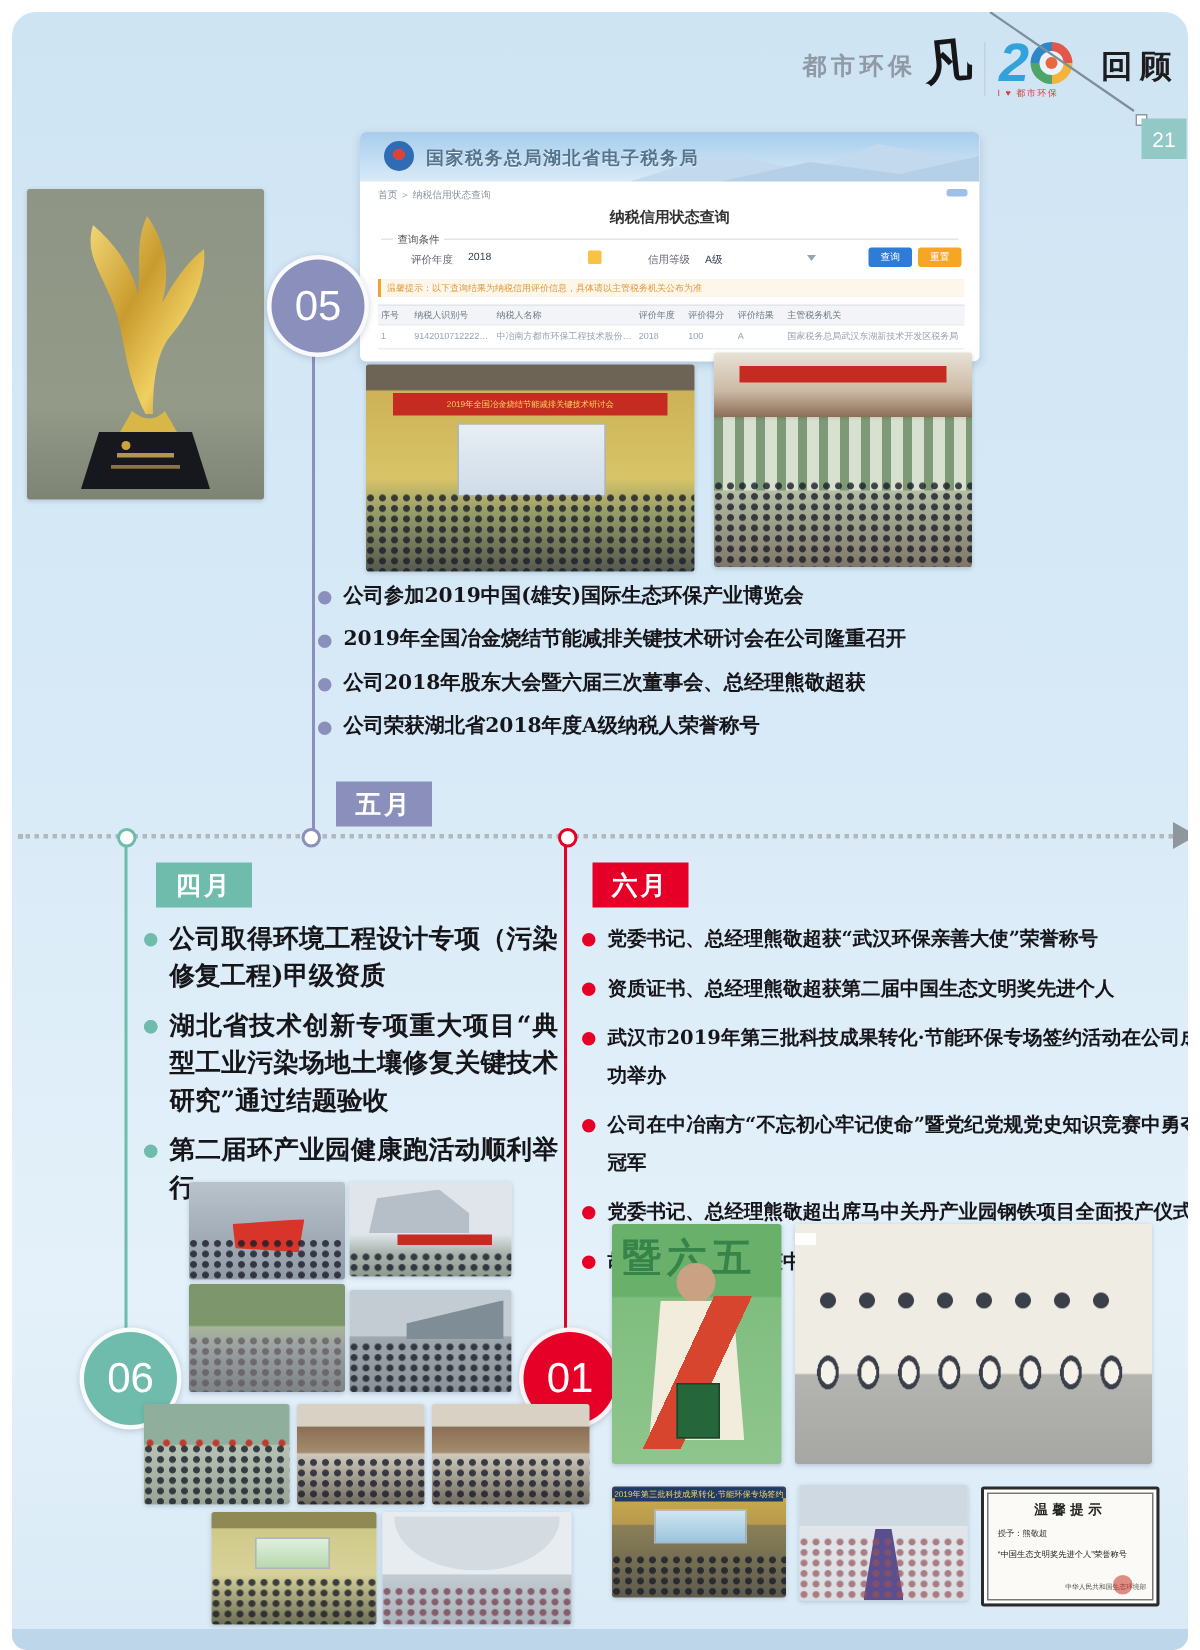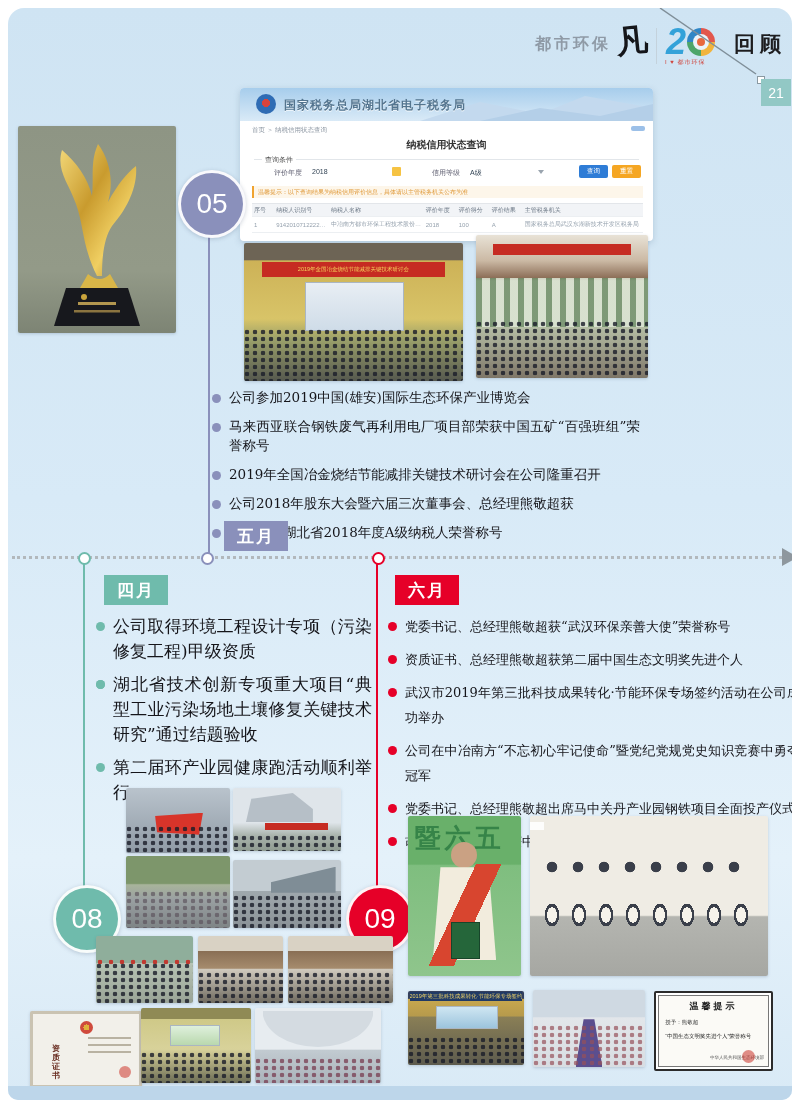--- a/index.html
+++ b/index.html
@@ -31,21 +31,21 @@
             border-top:9px solid transparent;border-bottom:9px solid transparent;}
   .tl-dot{width:9px;height:9px;border-radius:50%;background:#fff;border:2px solid #999;}
   .vline{width:2px;}
   .badge{width:62px;height:62px;border-radius:50%;border:3px solid rgba(255,255,255,.95);
          color:#fff;font-size:28px;display:flex;align-items:center;justify-content:center;
          box-shadow:0 1px 4px rgba(60,80,110,.25);}
   .mlabel{height:30px;padding:0 13px;color:#fff;font-size:17px;font-weight:bold;letter-spacing:2px;
           display:flex;align-items:center;}
   
   .evlist{font-family:"DejaVu Serif",serif;color:#15151a;}
-  .ev{position:relative;padding-left:17px;text-align:justify;}
+  .ev{position:relative;padding-left:17px;text-align:justify;font-weight:bold;}
   .ev .dot{position:absolute;left:0;top:6px;width:9px;height:9px;border-radius:50%;}
   .may-list{left:204px;top:380px;width:428px;font-size:13.5px;}
   .may-list .ev{margin-bottom:10px;line-height:19px;}
   .apr-list{left:88px;top:606px;width:276px;font-size:17px;}
   .apr-list .ev{margin-bottom:8px;line-height:25px;}
   .jun-list{left:380px;top:606px;width:412px;font-size:13px;}
   .jun-list .ev{margin-bottom:8px;line-height:25px;}
   .c-may{background:#8a90bb;} .c-apr{background:#6fbbac;} .c-jun{background:#e60028;}
   
   #taxcard{left:232px;top:80px;width:413px;height:153px;background:#fff;border-radius:4px;
@@ -273,42 +273,41 @@
     <div class="crowd"></div>
   </div>
   <div class="photo" id="ph-meet">
     <div class="bannerstrip"></div>
     <div class="stripes"></div>
     <div class="crowd"></div>
   </div>
 
   <div class="abs evlist may-list">
     <div class="ev"><span class="dot c-may"></span><span>公司参加2019中国(雄安)国际生态环保产业博览会</span></div>
-    <div class="ev"><span class="dot c-may"></span><span>马来西亚联合钢铁废气再利用电厂项目部荣获中国五矿“百强班组”荣誉称号</span></div>
     <div class="ev"><span class="dot c-may"></span><span>2019年全国冶金烧结节能减排关键技术研讨会在公司隆重召开</span></div>
     <div class="ev"><span class="dot c-may"></span><span>公司2018年股东大会暨六届三次董事会、总经理熊敬超获</span></div>
     <div class="ev"><span class="dot c-may"></span><span>公司荣获湖北省2018年度A级纳税人荣誉称号</span></div>
   </div>
 
   <div class="abs vline c-may" style="left:200px;top:224px;height:322px;"></div>
   <div class="abs badge c-may" style="left:170px;top:162px;">05</div>
   <div class="abs mlabel c-may" style="left:216px;top:513px;">五月</div>
 
   <div class="abs tl-line"></div>
   <div class="abs tl-arrow"></div>
   <div class="abs tl-dot" style="left:70px;top:544px;border-color:#6fbbac;"></div>
   <div class="abs tl-dot" style="left:193px;top:544px;border-color:#8a90bb;"></div>
   <div class="abs tl-dot" style="left:364px;top:544px;border-color:#e60028;"></div>
 
   <div class="abs vline c-apr" style="left:75px;top:556px;height:322px;"></div>
-  <div class="abs badge c-apr" style="left:45px;top:877px;">08</div>
+  <div class="abs badge c-apr" style="left:45px;top:877px;">06</div>
   <div class="abs mlabel c-apr" style="left:96px;top:567px;">四月</div>
 
   <div class="abs vline c-jun" style="left:368px;top:556px;height:322px;"></div>
-  <div class="abs badge c-jun" style="left:338px;top:877px;">09</div>
+  <div class="abs badge c-jun" style="left:338px;top:877px;">01</div>
   <div class="abs mlabel c-jun" style="left:387px;top:567px;">六月</div>
 
   <div class="abs evlist apr-list">
     <div class="ev"><span class="dot c-apr" style="top:8px"></span><span>公司取得环境工程设计专项（污染修复工程)甲级资质</span></div>
     <div class="ev"><span class="dot c-apr" style="top:8px"></span></div>
     <div class="ev"><span class="dot c-apr" style="top:8px"></span><span>湖北省技术创新专项重大项目“典型工业污染场地土壤修复关键技术研究”通过结题验收</span></div>
     <div class="ev"><span class="dot c-apr" style="top:8px"></span><span>第二届环产业园健康跑活动顺利举行</span></div>
   </div>
 
   <div class="abs evlist jun-list">
@@ -339,28 +338,20 @@
   <div class="photo" id="ph-e">
         <div class="hats"></div>
         <div class="crowd"></div>
       </div>
   <div class="photo meetroom" id="ph-f">
         <div class="crowd"></div>
       </div>
   <div class="photo meetroom" id="ph-g">
         <div class="crowd"></div>
       </div>
-  <div class="photo" id="ph-h">
-    <div class="emb"></div>
-    <div class="vt">资质证书</div>
-    <div class="tl1"></div>
-        <div class="tl2"></div>
-        <div class="tl3"></div>
-    <div class="seal"></div>
-  </div>
   <div class="photo" id="ph-i">
         <div class="screenrect"></div>
         <div class="crowd"></div>
       </div>
   <div class="photo" id="ph-j">
         <div class="bld"></div>
         <div class="crowd"></div>
       </div>
 
   <div class="photo" id="ph-k">

